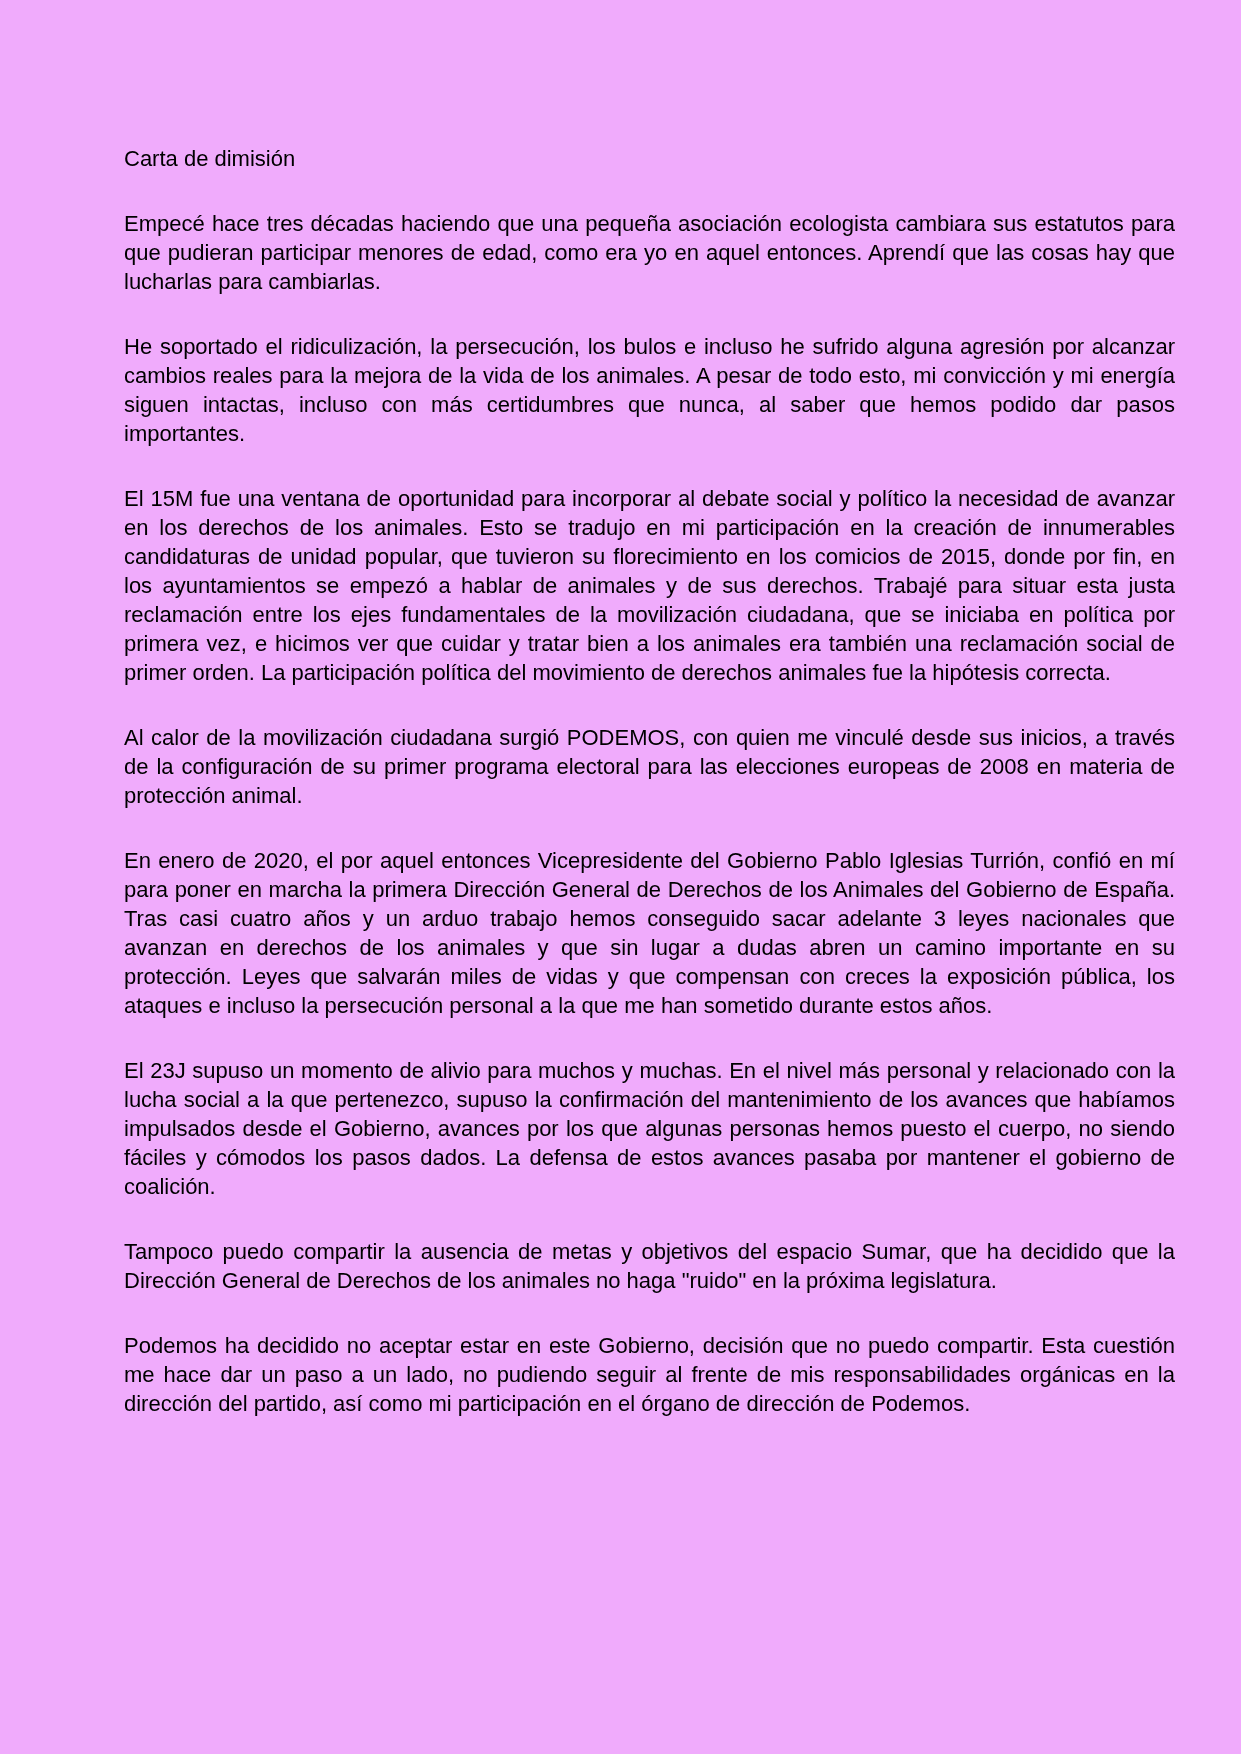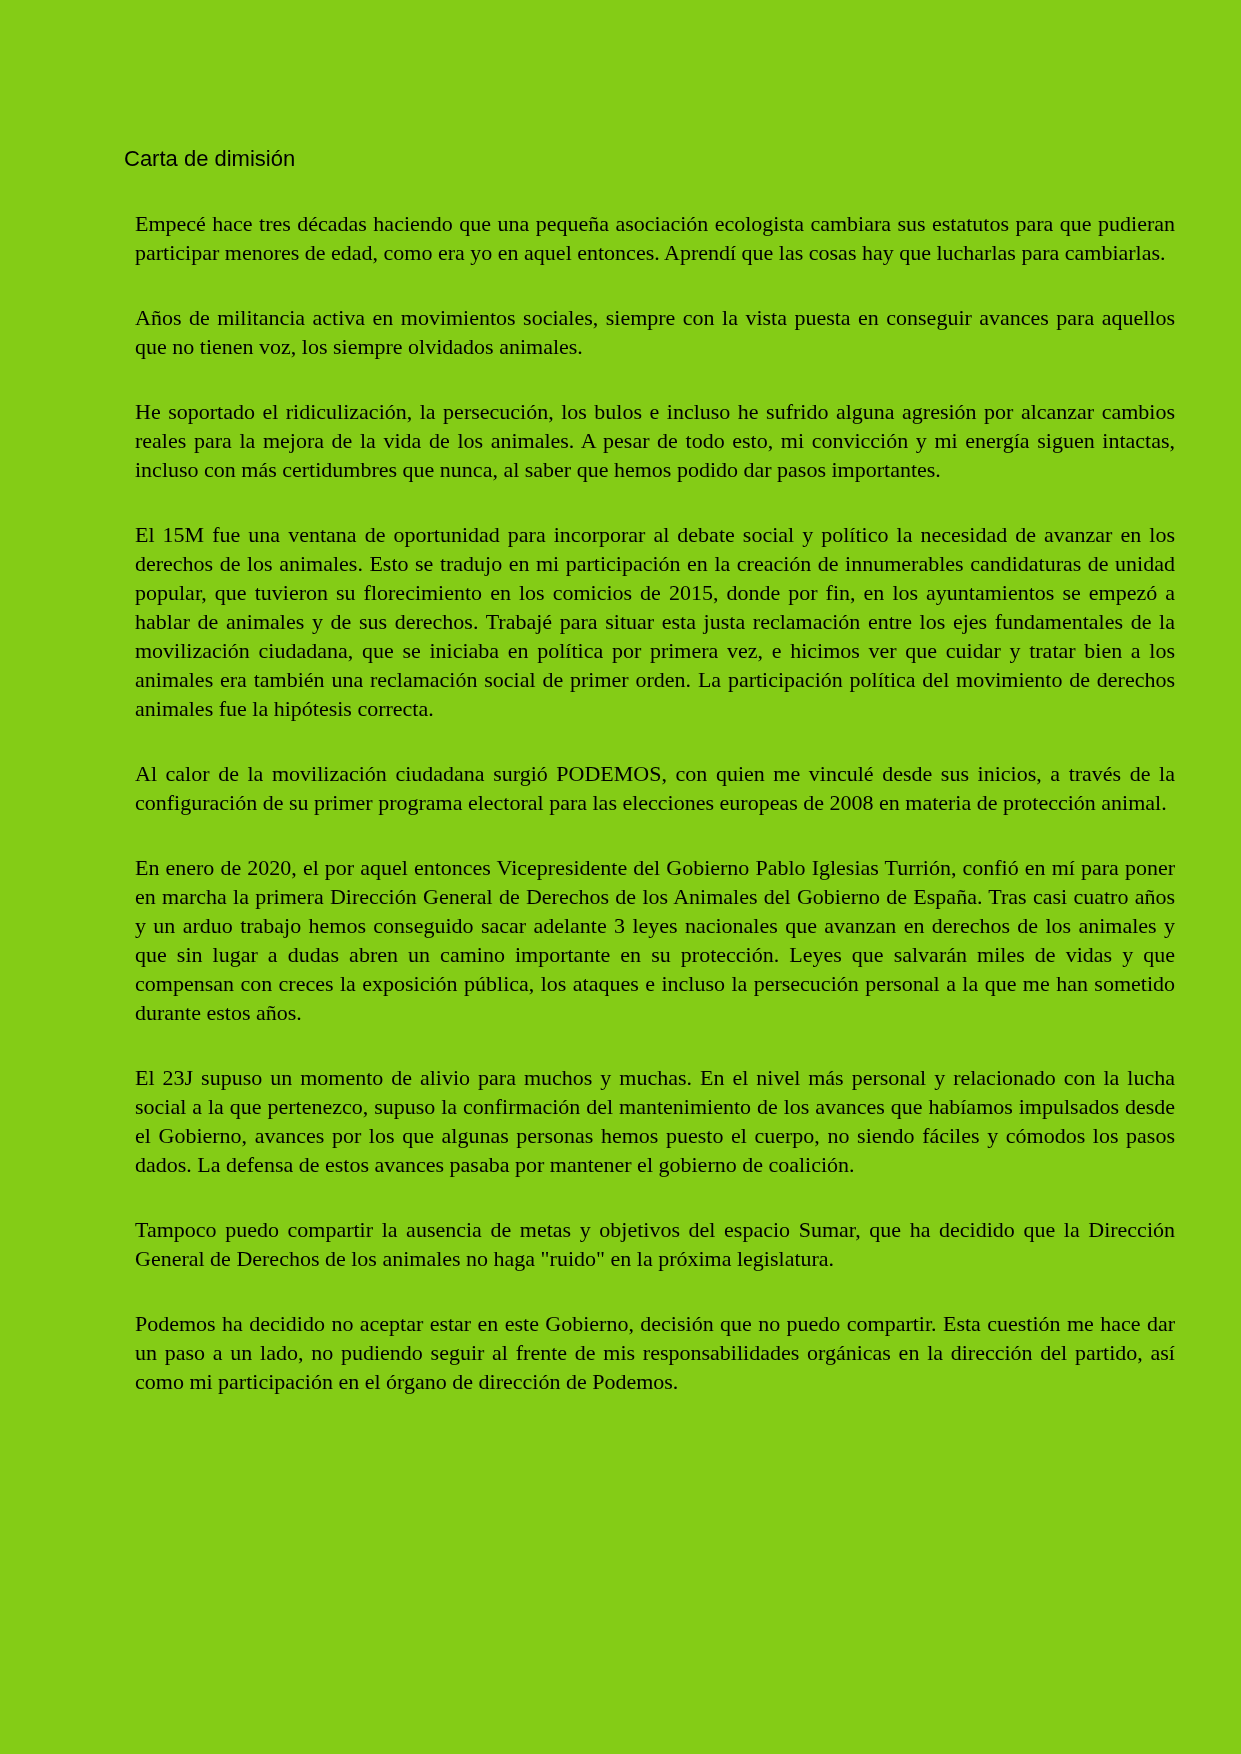--- a/index.html
+++ b/index.html
@@ -9,49 +9,47 @@
   }
   body {
     width: 1241px;
     height: 1754px;
     overflow: hidden;
   }
   .page {
     box-sizing: border-box;
     width: 1241px;
     height: 1754px;
-    background: #84cc16;
+    background: #f0abfc;
     color: #000000;
     font-family: "Liberation Sans", "DejaVu Sans", sans-serif;
     font-size: 22px;
     line-height: 29px;
     padding: 144px 66px 0 124px;
   }
   .doc-title {
     margin: 0 0 36px 0;
     font-size: 22px;
     font-weight: normal;
     line-height: 29px;
     text-align: left;
   }
   p.body-par {
-    margin: 0 0 36px 11px;
+    margin: 0 0 36px 0;
     text-align: justify;
     text-justify: inter-word;
-    font-family: Liberation Serif, serif;
   }
 </style>
 </head>
 <body>
 
 <div class="page">
   <h1 class="doc-title">Carta de dimisión</h1>
 
   <p class="body-par">Empecé hace tres décadas haciendo que una pequeña asociación ecologista cambiara sus estatutos para que pudieran participar menores de edad, como era yo en aquel entonces. Aprendí que las cosas hay que lucharlas para cambiarlas.</p>
-  <p class="body-par">Años de militancia activa en movimientos sociales, siempre con la vista puesta en conseguir avances para aquellos que no tienen voz, los siempre olvidados animales.</p>
   <p class="body-par">He soportado el ridiculización, la persecución, los bulos e incluso he sufrido alguna agresión por alcanzar cambios reales para la mejora de la vida de los animales. A pesar de todo esto, mi convicción y mi energía siguen intactas, incluso con más certidumbres que nunca, al saber que hemos podido dar pasos importantes.</p>
   <p class="body-par">El 15M fue una ventana de oportunidad para incorporar al debate social y político la necesidad de avanzar en los derechos de los animales. Esto se tradujo en mi participación en la creación de innumerables candidaturas de unidad popular, que tuvieron su florecimiento en los comicios de 2015, donde por fin, en los ayuntamientos se empezó a hablar de animales y de sus derechos. Trabajé para situar esta justa reclamación entre los ejes fundamentales de la movilización ciudadana, que se iniciaba en política por primera vez, e hicimos ver que cuidar y tratar bien a los animales era también una reclamación social de primer orden. La participación política del movimiento de derechos animales fue la hipótesis correcta.</p>
   <p class="body-par">Al calor de la movilización ciudadana surgió PODEMOS, con quien me vinculé desde sus inicios, a través de la configuración de su primer programa electoral para las elecciones europeas de 2008 en materia de protección animal.</p>
   <p class="body-par">En enero de 2020, el por aquel entonces Vicepresidente del Gobierno Pablo Iglesias Turrión, confió en mí para poner en marcha la primera Dirección General de Derechos de los Animales del Gobierno de España. Tras casi cuatro años y un arduo trabajo hemos conseguido sacar adelante 3 leyes nacionales que avanzan en derechos de los animales y que sin lugar a dudas abren un camino importante en su protección. Leyes que salvarán miles de vidas y que compensan con creces la exposición pública, los ataques e incluso la persecución personal a la que me han sometido durante estos años.</p>
   <p class="body-par">El 23J supuso un momento de alivio para muchos y muchas. En el nivel más personal y relacionado con la lucha social a la que pertenezco, supuso la confirmación del mantenimiento de los avances que habíamos impulsados desde el Gobierno, avances por los que algunas personas hemos puesto el cuerpo, no siendo fáciles y cómodos los pasos dados. La defensa de estos avances pasaba por mantener el gobierno de coalición.</p>
   <p class="body-par">Tampoco puedo compartir la  ausencia de metas y objetivos del espacio Sumar, que ha decidido que la Dirección General de Derechos de los animales no haga "ruido" en la próxima legislatura.</p>
   <p class="body-par">Podemos ha decidido no aceptar estar en este Gobierno, decisión que no puedo compartir. Esta cuestión me hace dar un paso a un lado, no pudiendo seguir al frente de mis responsabilidades orgánicas en la dirección del partido, así como mi participación en el órgano de dirección de Podemos.</p>
 </div>
 
 </body></html>

